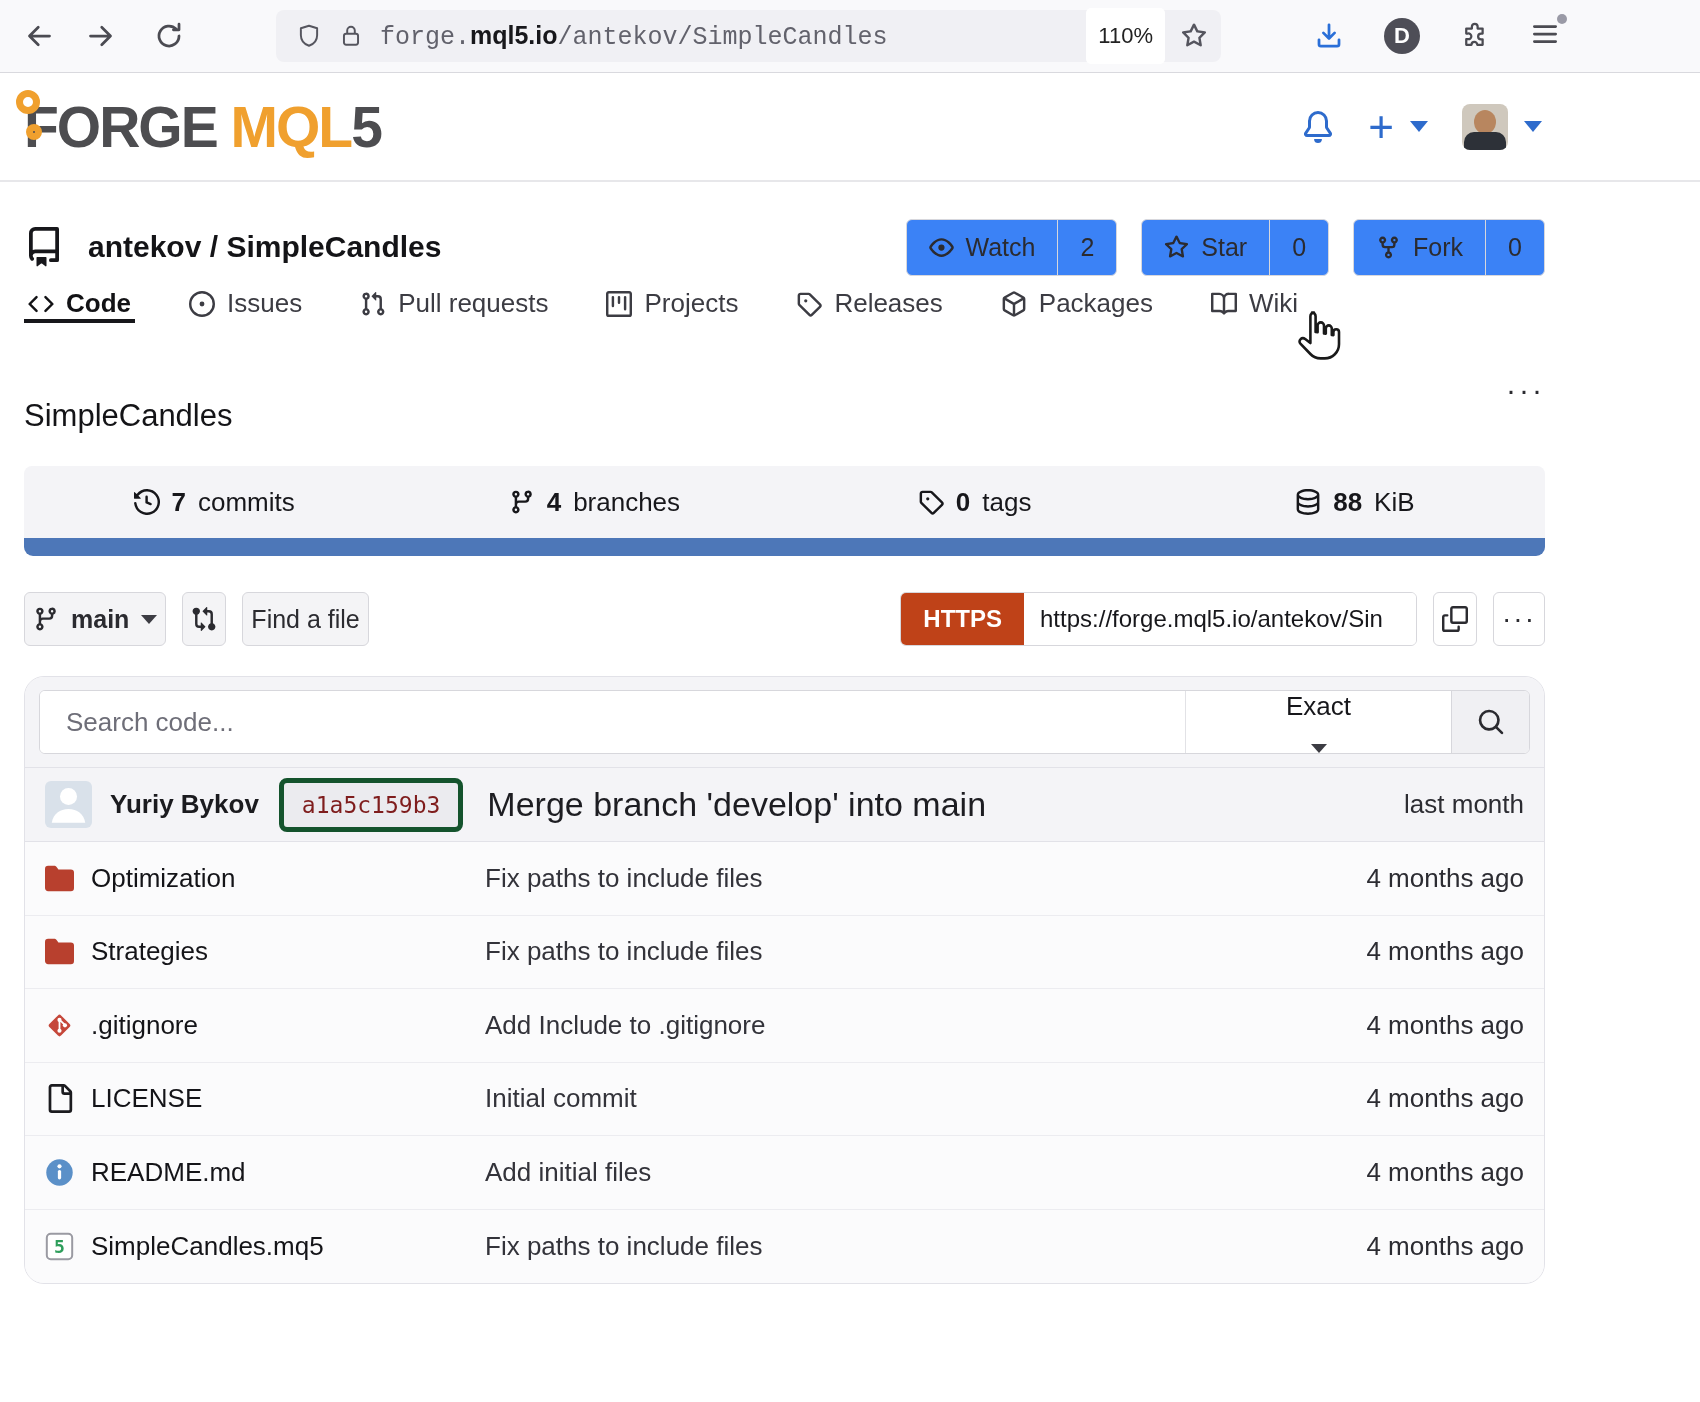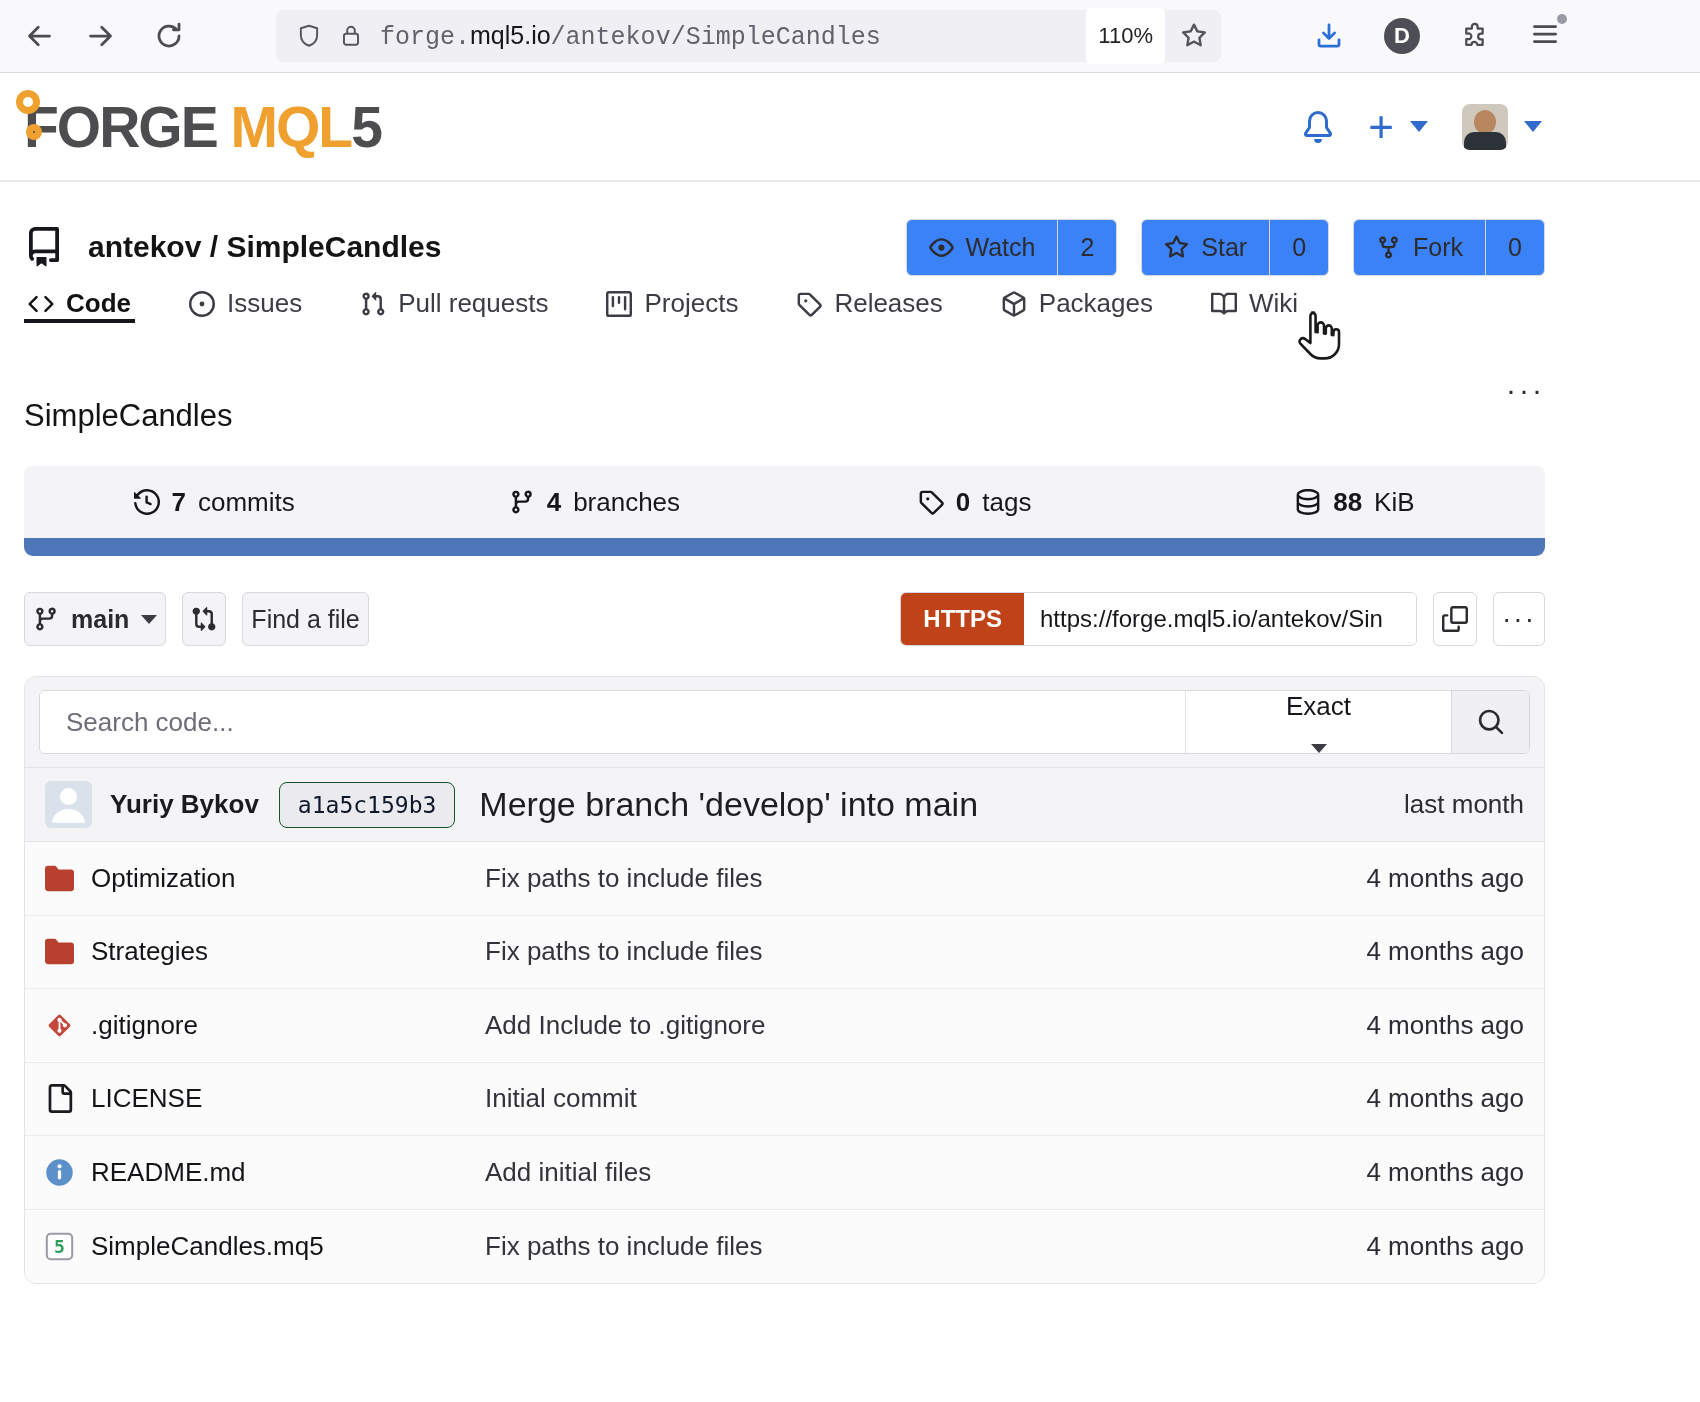--- a/index.html
+++ b/index.html
@@ -16,21 +16,21 @@
   
   .chrome { height: 73px; background: #f9f9fb; border-bottom: 1px solid #d9d9de;
     display: flex; align-items: center; padding: 0 140px 0 22px; }
   .chrome-nav { display: flex; gap: 36px; align-items: center; color: #4b4b52; }
   .chrome-nav [data-icon] { font-size: 30px; cursor: pointer; }
   .urlbar { margin-left: 92px; width: 945px; height: 52px; background: #f0f0f4; border-radius: 8px;
     display: flex; align-items: center; padding: 0 14px 0 20px; gap: 16px; color: #55555e; }
   .urlbar [data-icon] { font-size: 26px; }
   .url-text { flex: 1; font-size: 25px; white-space: nowrap; overflow: hidden; }
   .u-gray { color: #62626c; font-family: Liberation Mono, monospace; }
-  .u-dark { color: #17171b; font-weight: 400; }
+  .u-dark { color: #17171b; font-weight: 700; }
   .zoom-badge { background: #fff; border-radius: 5px; font-size: 22px; color: #222; padding: 15px 12px; }
   .chrome-right { margin-left: auto; display: flex; align-items: center; gap: 40px; }
   .chrome-right [data-icon] { font-size: 30px; color: #4b4b52; }
   .dl { color: #2a6fd8 !important; }
   .account-badge { width: 36px; height: 36px; border-radius: 50%; background: #4e4e57; color: #fff;
     font-weight: 700; font-size: 22px; display: flex; align-items: center; justify-content: center; }
   .menu-wrap { position: relative; }
   .menu-dot { position: absolute; top: -5px; right: -7px; width: 10px; height: 10px; border-radius: 50%; background: #9a9aa6; }
 
   
@@ -90,38 +90,38 @@
   .branch-name { font-weight: 700; }
   .clone-group { margin-left: auto; display: flex; border: 1px solid #d7d7dc; border-radius: 6px;
     overflow: hidden; height: 54px; }
   .proto-btn { background: #bf4218; color: #fff; font-size: 24px; font-weight: 700;
     display: flex; align-items: center; padding: 0 22px; border: none; cursor: pointer; }
   .clone-input { width: 392px; border: none; outline: none; font-size: 24px; color: #17171b;
     padding: 0 16px; background: #fff; font-family: "Liberation Sans", sans-serif; }
   .more-btn { font-size: 28px; letter-spacing: 2px; }
 
   
-  .file-table { margin-top: 30px; border: 1px solid #e2e2e8; border-radius: 12px; overflow: hidden; background: #fbfbfc; }
+  .file-table { margin-top: 30px; border: 1px solid #e2e2e8; border-radius: 20px; overflow: hidden; background: #fbfbfc; }
   .search-panel { background: #f4f4f7; padding: 13px 14px; border-bottom: 1px solid #e2e2e8; }
   .search-group { display: flex; border: 1px solid #d7d7dc; border-radius: 6px; overflow: hidden;
     background: #fff; height: 64px; }
   .search-input { flex: 1; border: none; outline: none; font-size: 26px; padding: 0 26px;
     color: #17171b; font-family: "Liberation Sans", sans-serif; }
   .search-input::placeholder { color: #6e6e78; }
   .exact-select { width: 266px; border-left: 1px solid #e2e2e6; display: flex; align-items: center;
     justify-content: space-between; padding: 0 26px; font-size: 26px; color: #17171b; cursor: pointer; background: #fff; flex-direction: column; }
   .search-btn { width: 78px; background: #f0f0f3; border-left: 1px solid #d7d7dc; display: flex;
     align-items: center; justify-content: center; font-size: 28px; color: #2b2b30; cursor: pointer; }
 
   .commit-row { display: flex; align-items: center; background: #f4f4f7; padding: 12px 20px;
     border-bottom: 1px solid #e2e2e8; height: 74px; }
   .commit-avatar { width: 47px; height: 47px; border-radius: 6px; background: #d9e1ea; font-size: 47px; color: #fff; }
   .commit-author { font-size: 26px; font-weight: 700; margin: 0 20px 0 18px; cursor: pointer; }
   .commit-hash { font-family: "DejaVu Sans Mono", monospace; font-size: 23px; background: #ebebef;
-    border: 1px solid #14532d; border-radius: 8px; padding: 9px 18px; color: #0f172a; cursor: pointer; }
+    border: 5px solid #14532d; border-radius: 8px; padding: 9px 18px; color: #7f1d1d; cursor: pointer; }
   .commit-msg { font-size: 34px; margin-left: 24px; color: #1d1d22; cursor: pointer; }
   .commit-date { margin-left: auto; font-size: 26px; color: #2c2c32; }
 
   .file-row { display: flex; align-items: center; height: 73.5px; padding: 0 20px;
     border-bottom: 1px solid #ececf0; background: #fbfbfc; }
   .file-row:last-child { border-bottom: none; }
   .cell-name { width: 440px; display: flex; align-items: center; gap: 17px; font-size: 26px; color: #141418; cursor: pointer; }
   .cell-name .ic { font-size: 29px; }
   .cell-msg { flex: 1; font-size: 26px; color: #33333a; cursor: pointer; }
   .cell-date { width: 250px; text-align: right; font-size: 26px; color: #2c2c32; }

